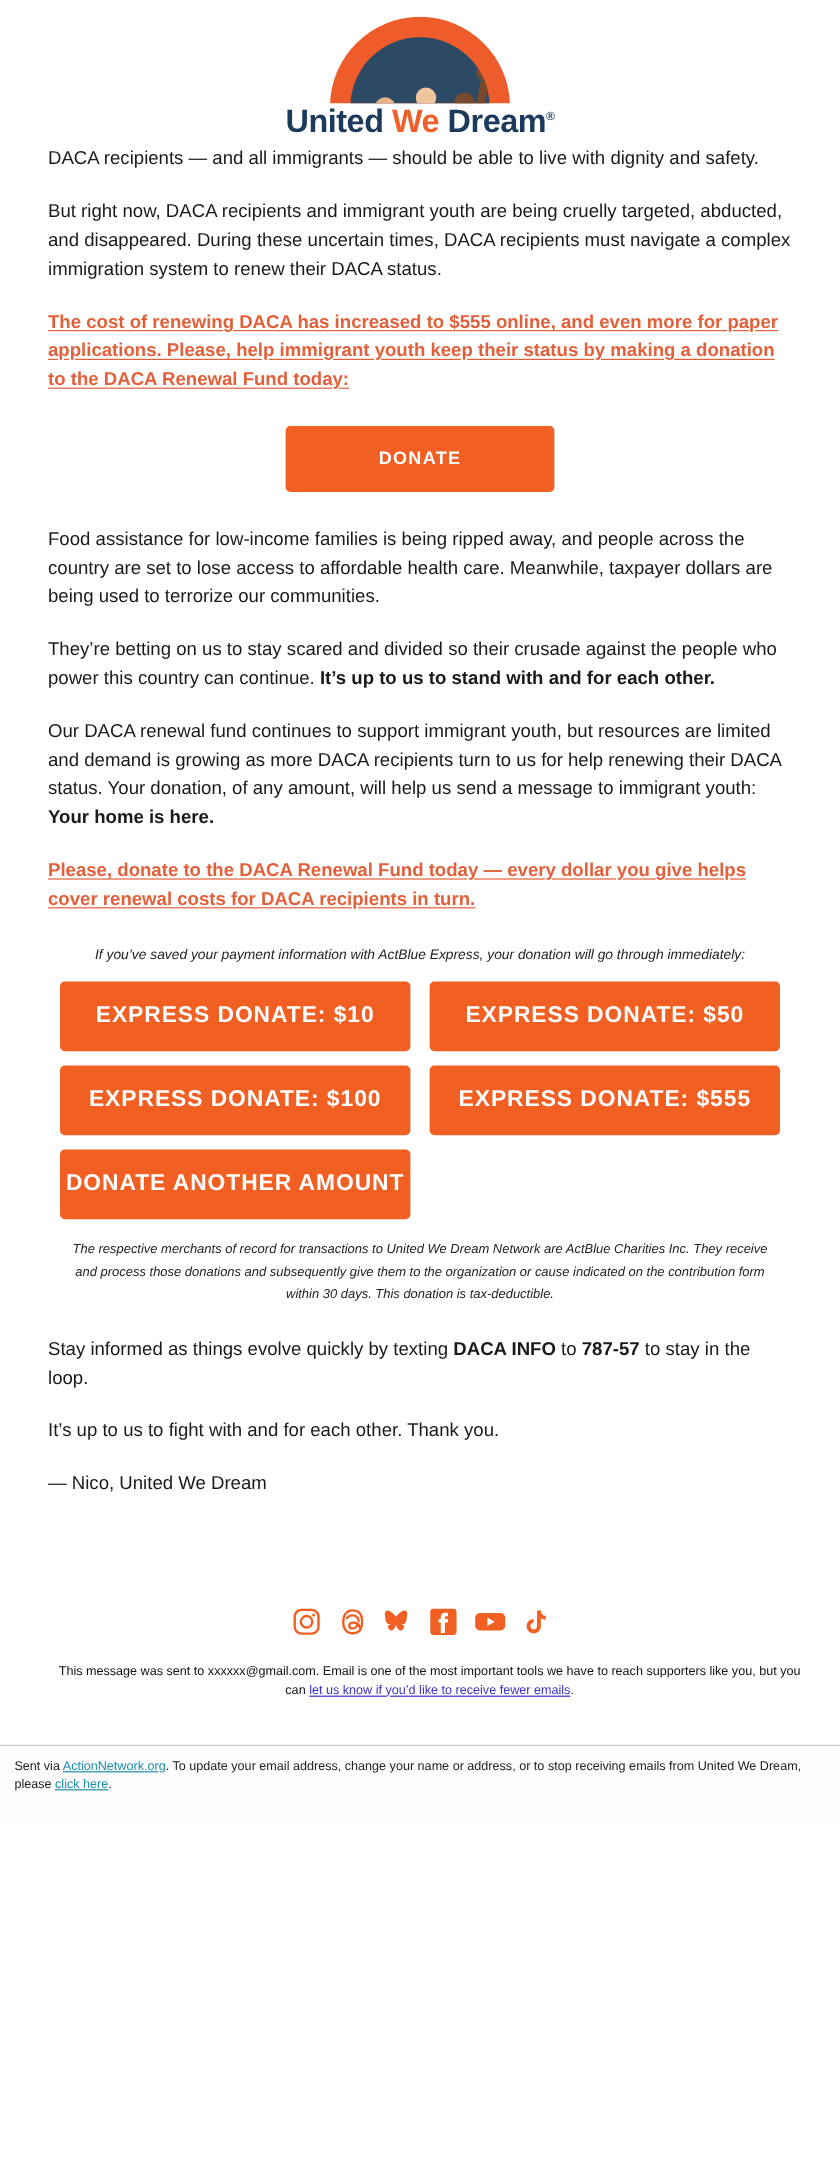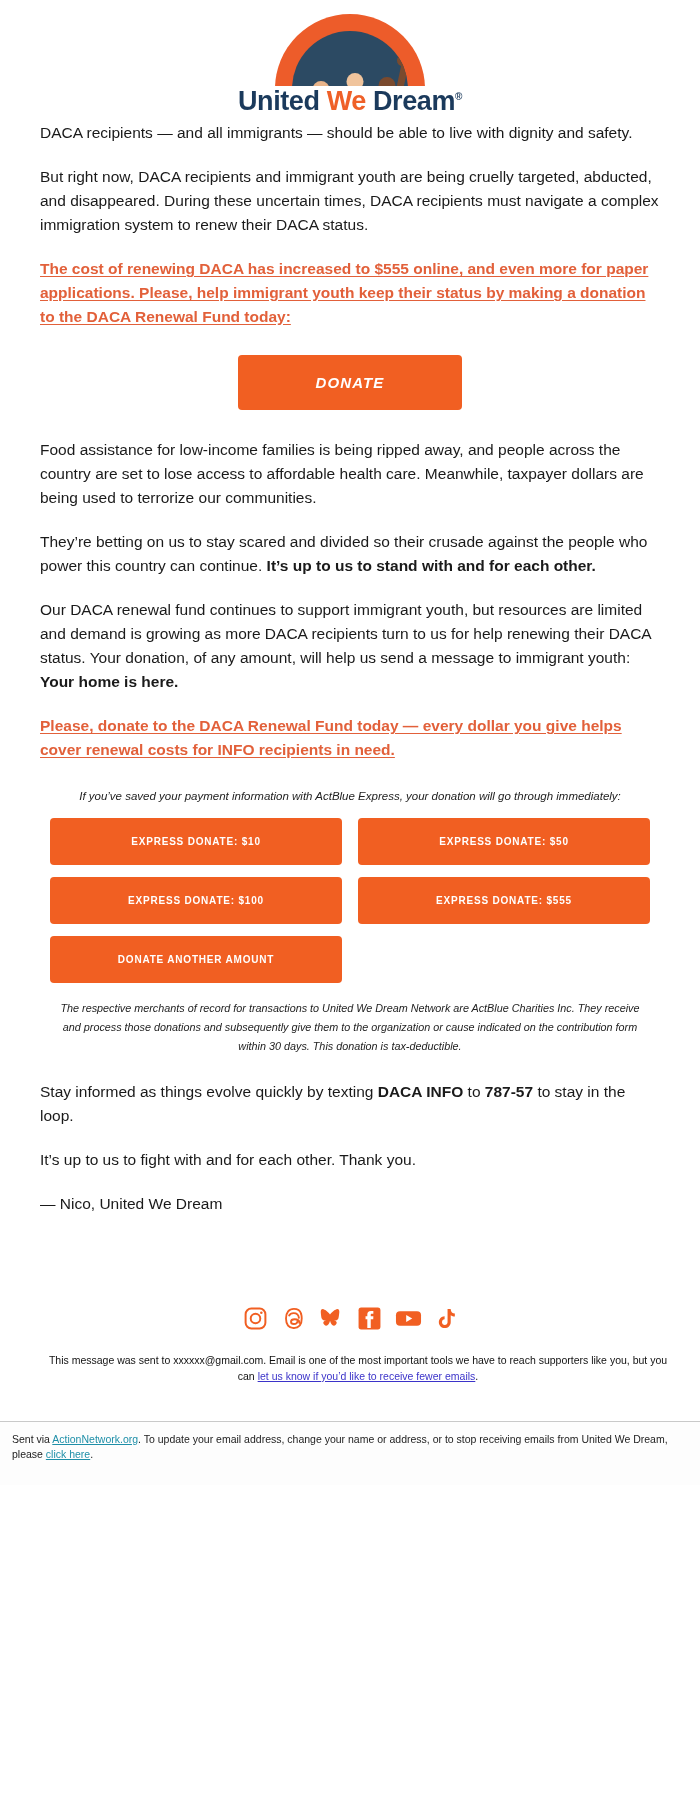--- a/index.html
+++ b/index.html
@@ -92,21 +92,21 @@
     text-decoration: underline;
     text-underline-offset: 2px;
   }
   p.linkpara {
     font-size: 15.5px;
     line-height: 1.55;
     margin: 0 0 26px 0;
   }
 
   
-  .donate-row { text-align: center; margin: 4px 0 28px 0; font-style: italic; }
+  .donate-row { text-align: center; margin: 4px 0 28px 0; }
   .btn-donate {
     display: inline-block;
     background: #f15f22;
     color: #fff;
     font-size: 15px;
     font-weight: bold;
     letter-spacing: 1.1px;
     padding: 19px 78px;
     border-radius: 4px;
     text-decoration: none;
@@ -127,21 +127,21 @@
   }
   .btn-grid {
     display: grid;
     grid-template-columns: 1fr 1fr;
     gap: 12px 16px;
     padding: 0 10px;
   }
   .btn-express {
     background: #f15f22;
     color: #fff;
-    font-size: 10px;
+    font-size: 19px;
     font-weight: bold;
     letter-spacing: 0.8px;
     text-align: center;
     padding: 18px 4px;
     border-radius: 4px;
     text-decoration: none;
     border: none;
     cursor: pointer;
     font-family: "Liberation Sans", sans-serif;
     white-space: nowrap;
@@ -236,21 +236,21 @@
       <a class="btn-donate" href="#">DONATE</a>
     </div>
 
     <p class="copy">Food assistance for low-income families is being ripped away, and people across the country are set to lose access to affordable health care. Meanwhile, taxpayer dollars are being used to terrorize our communities.</p>
 
     <p class="copy"><span>They’re betting on us to stay scared and divided so their crusade against the people who power this country can continue. </span><b>It’s up to us to stand with and for each other.</b></p>
 
     <p class="copy"><span>Our DACA renewal fund continues to support immigrant youth, but resources are limited and demand is growing as more DACA recipients turn to us for help renewing their DACA status. Your donation, of any amount, will help us send a message to immigrant youth: </span><b>Your home is here.</b></p>
 
     <p class="linkpara">
-      <a class="cta-link" href="#">Please, donate to the DACA Renewal Fund today — every dollar you give helps cover renewal costs for INFO recipients in need.</a>
+      <a class="cta-link" href="#">Please, donate to the DACA Renewal Fund today — every dollar you give helps cover renewal costs for DACA recipients in turn.</a>
     </p>
 
     <div class="express-note">If you’ve saved your payment information with ActBlue Express, your donation will go through immediately:</div>
 
     <div class="btn-grid">
       <a class="btn-express" href="#">EXPRESS DONATE: $10</a>
       <a class="btn-express" href="#">EXPRESS DONATE: $50</a>
       <a class="btn-express" href="#">EXPRESS DONATE: $100</a>
       <a class="btn-express" href="#">EXPRESS DONATE: $555</a>
       <a class="btn-express" href="#">DONATE ANOTHER AMOUNT</a>

